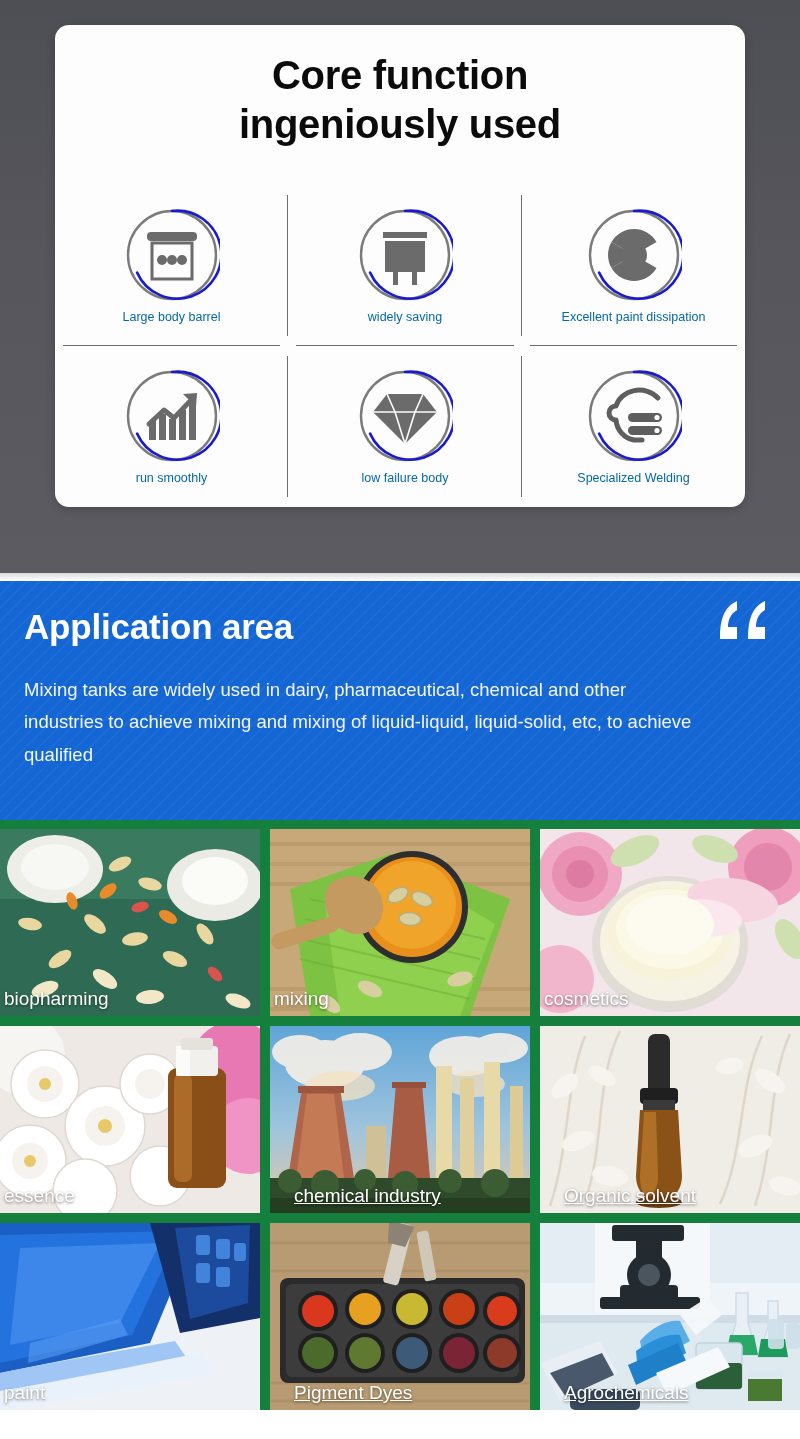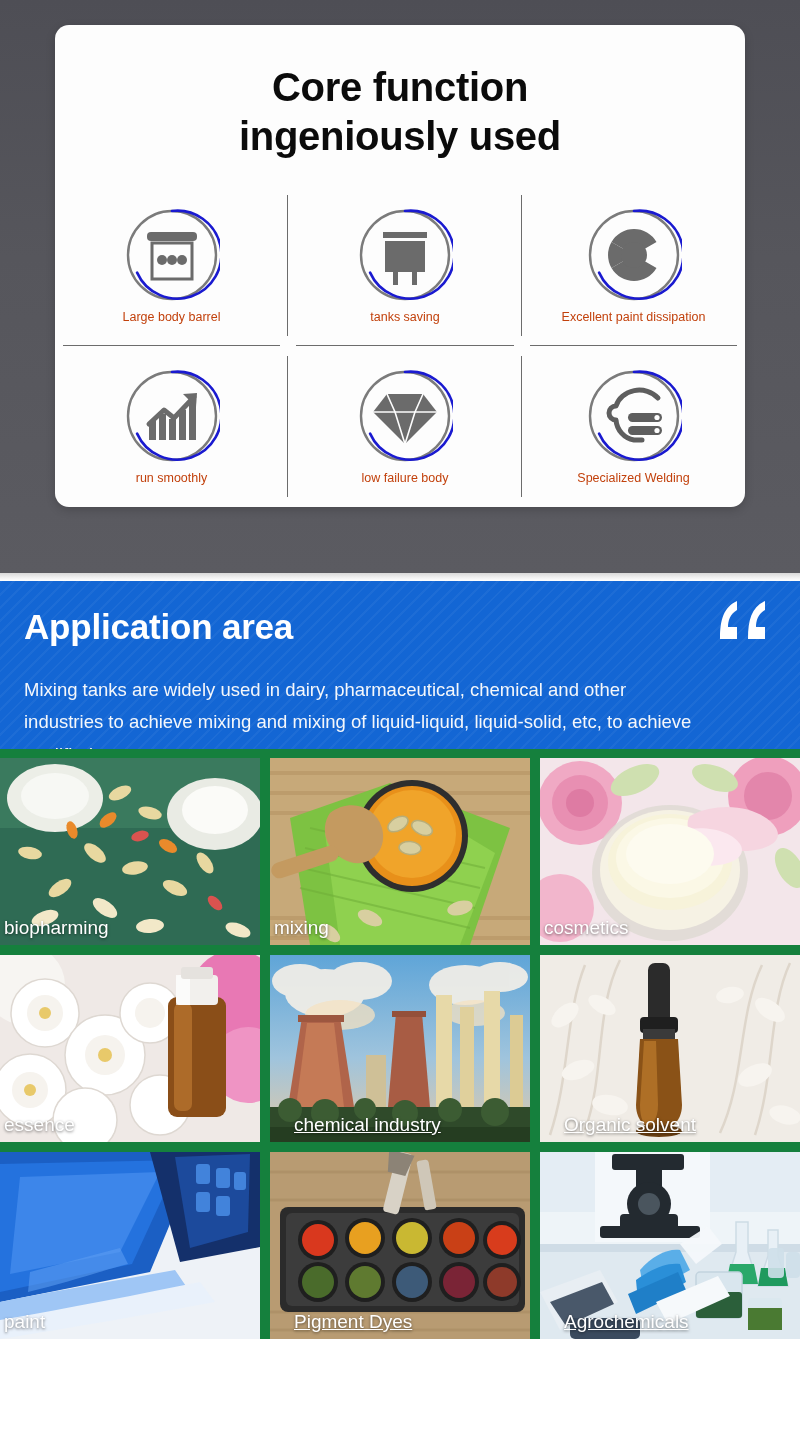--- a/index.html
+++ b/index.html
@@ -26,21 +26,20 @@
     overflow:hidden;
   }
   #card-title{
     text-align:center;
     padding-top:26px;
     font-size:40px;
     font-weight:bold;
     line-height:1.22;
     color:#0b0b0b;
     letter-spacing:-0.3px;
-    margin-top:12px;
   }
   #card-title .t-line{ display:block; }
 
   #feature-grid{
     position:absolute;
     left:0; top:160px;
     width:690px; height:322px;
     display:grid;
     grid-template-columns:233px 234px 223px;
     grid-template-rows:1fr 1fr;
@@ -64,35 +63,35 @@
   }
   .feat-icon{
     width:96px; height:96px;
     position:relative;
     display:flex; align-items:center; justify-content:center;
     margin-bottom:7px;
   }
   .feat-icon svg{ display:block; }
   .feat-label{
     font-size:12.5px;
-    color:#c2410c;
+    color:#0369a1;
     text-align:center;
     white-space:nowrap;
   }
 
   
   #section-gap{
     width:800px; height:8px;
     background:linear-gradient(180deg,#d8d8d8 0%,#f2f2f2 60%,#ffffff 100%);
   }
 
   
   #application-banner{
     position:relative;
-    width:800px; height:168px;
+    width:800px; height:239px;
     background-color:#1366d4;
     background-image:repeating-linear-gradient(135deg,
         rgba(255,255,255,.045) 0px,
         rgba(255,255,255,.045) 2px,
         rgba(255,255,255,0) 2px,
         rgba(255,255,255,0) 9px);
     padding:26px 28px 0 24px;
     overflow:hidden;
   }
   #application-title{
@@ -177,21 +176,21 @@
         <div class="feat-icon">
           <svg width="96" height="96" viewBox="0 0 96 96">
             <circle cx="48" cy="48" r="44" fill="none" stroke="#7b7b7b" stroke-width="2.4"></circle>
             <path d="M48 4 A44 44 0 1 1 13.1 65.6" fill="none" stroke="#1a1ad0" stroke-width="2.6" stroke-linecap="round"></path>
             <rect x="26" y="25" width="44" height="6" fill="#6b6b6b"></rect>
             <rect x="28" y="34" width="40" height="31" fill="#6b6b6b"></rect>
             <rect x="36" y="65" width="5" height="13" fill="#6b6b6b"></rect>
             <rect x="55" y="65" width="5" height="13" fill="#6b6b6b"></rect>
           </svg>
         </div>
-        <div class="feat-label">tanks saving</div>
+        <div class="feat-label">widely saving</div>
       </div>
 
       <div class="feature-cell bdr-b">
         <div class="feat-icon">
           <svg width="96" height="96" viewBox="0 0 96 96">
             <circle cx="48" cy="48" r="44" fill="none" stroke="#7b7b7b" stroke-width="2.4"></circle>
             <path d="M48 4 A44 44 0 1 1 13.1 65.6" fill="none" stroke="#1a1ad0" stroke-width="2.6" stroke-linecap="round"></path>
             <g fill="#6b6b6b">
               <path d="M48 22 A26 26 0 0 1 70.5 35 L57.5 42.5 A11 11 0 0 0 48 37 Z"></path>
               <path d="M25.5 35 A26 26 0 0 1 48 22 L48 37 A11 11 0 0 0 38.5 42.5 Z"></path>

